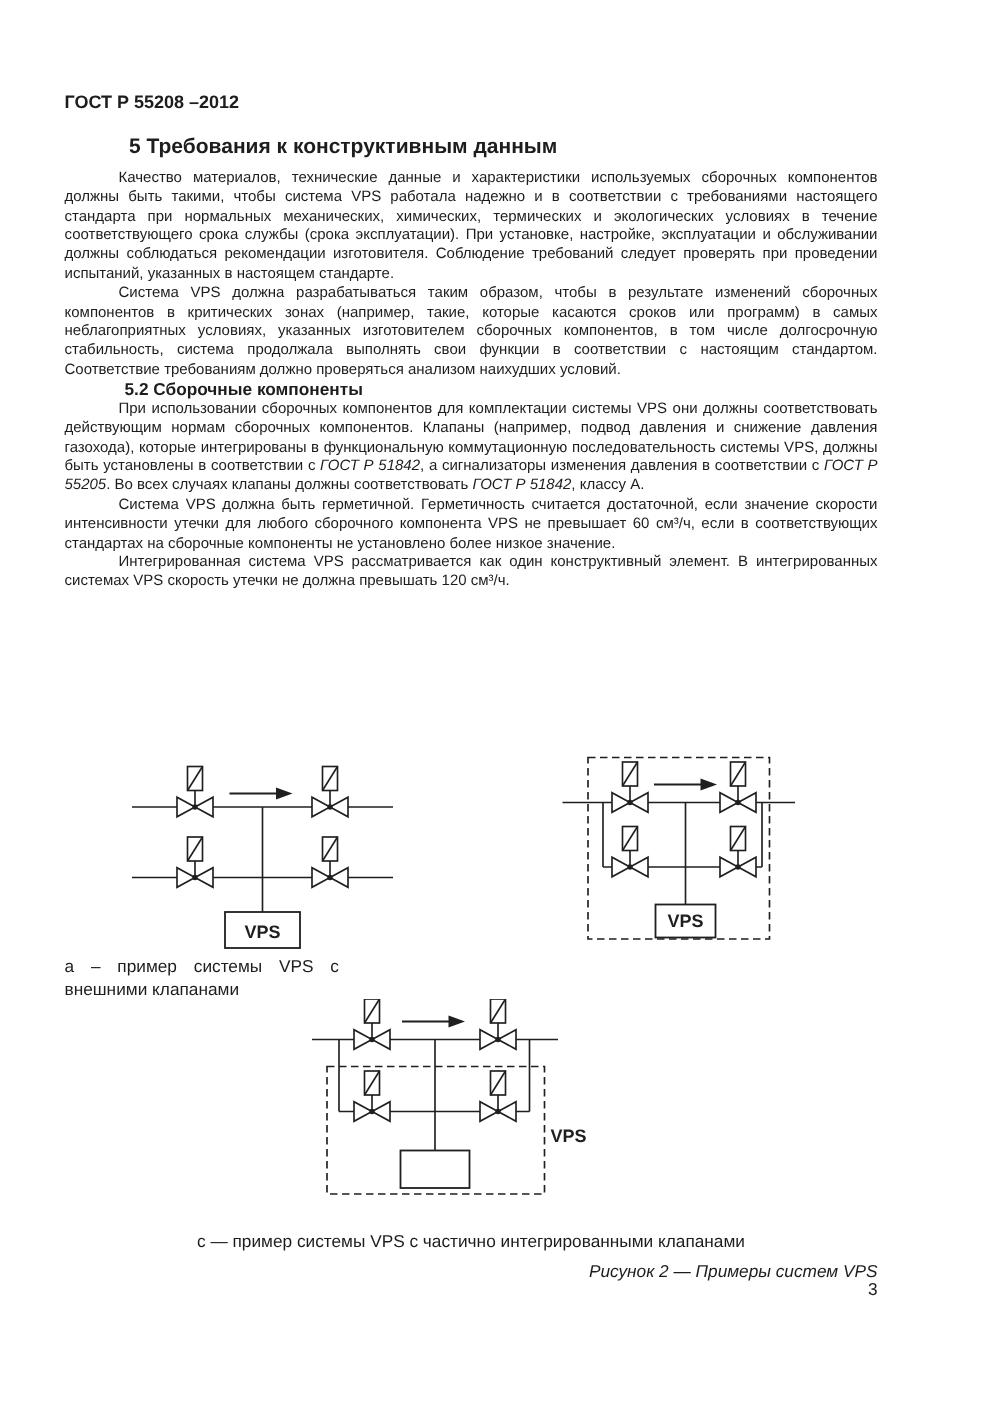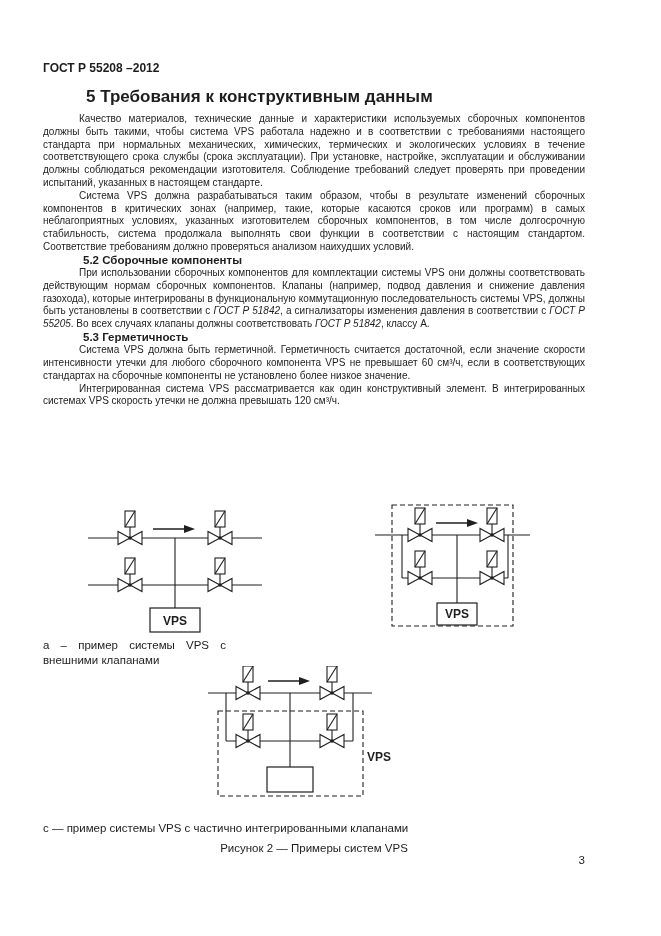--- a/index.html
+++ b/index.html
@@ -2,29 +2,29 @@
 <html><head>
 <meta charset="utf-8">
 <style>
   html,body { margin:0; padding:0; background:#ffffff; }
   .page {
     position:relative; width:661px; height:936px; background:#fff;
     color:#1d1d1d; font-family:"Liberation Sans", sans-serif; overflow:hidden;
   }
   .content { position:absolute; left:43px; top:0; width:542px; }
   .doc-header { margin-top:62px; text-align:left; font-weight:bold; font-size:12px; line-height:13px; }
-  .section-title { font-size:17px; font-weight:bold; margin:14px 0 8px 43px; line-height:16px; }
+  .section-title { font-size:14px; font-weight:bold; margin:14px 0 8px 43px; line-height:16px; }
   .subheading { font-size:11.5px; font-weight:bold; margin:0; text-indent:40px; line-height:13.2px; }
   p.body { margin:0; font-size:10px; line-height:12.8px; text-align:justify; text-indent:36px; }
   p.body em { font-style:italic; }
   .caption { position:absolute; font-size:11.5px; line-height:14.5px; }
   .caption-a { left:43px; top:638px; width:183px; text-align:justify; }
   .caption-b { left:330px; top:638px; width:207px; text-align:justify; }
-  .caption-c { left:43px; top:821px; width:542px; }
-  .figure-caption { left:43px; top:841px; width:542px; text-align:center; }
+  .caption-c { left:43px; top:821px; width:542px; text-align:center; }
+  .figure-caption { left:43px; top:841px; width:542px; text-align:right;font-style:italic; }
   .page-number { position:absolute; left:43px; top:854px; width:542px; text-align:right; font-size:11.5px; }
   .diagram { position:absolute; }
   #diagram-a { left:86px;  top:504px; }
   #diagram-b { left:372px; top:498px; }
   #diagram-c { left:202px; top:666px; }
   svg line, svg rect, svg path.tri { stroke:#1f1f1f; }
   svg text.vps { font-family:"Liberation Sans", sans-serif; font-weight:bold; font-size:12px; fill:#1f1f1f; }
 </style>
 </head>
 <body>
@@ -51,21 +51,20 @@
   <div class="content">
     <div class="doc-header">ГОСТ Р 55208 –2012</div>
     <div class="section-title">5 Требования к конструктивным данным</div>
 
     <p class="body">Качество материалов, технические данные и характеристики используемых сборочных компонентов должны быть такими, чтобы система VPS работала надежно и в соответствии с требованиями настоящего стандарта при нормальных механических, химических, термических и экологических условиях в течение соответствующего срока службы (срока эксплуатации). При установке, настройке, эксплуатации и обслуживании должны соблюдаться рекомендации изготовителя. Соблюдение требований следует проверять при проведении испытаний, указанных в настоящем стандарте.</p>
     <p class="body">Система VPS должна разрабатываться таким образом, чтобы в результате изменений сборочных компонентов в критических зонах (например, такие, которые касаются сроков или программ) в самых неблагоприятных условиях, указанных изготовителем сборочных компонентов, в том числе долгосрочную стабильность, система продолжала выполнять свои функции в соответствии с настоящим стандартом. Соответствие требованиям должно проверяться анализом наихудших условий.</p>
 
     <div class="subheading">5.2 Сборочные компоненты</div>
     <p class="body"><span>При использовании сборочных компонентов для комплектации системы VPS они должны соответствовать действующим нормам сборочных компонентов. Клапаны (например, подвод давления и снижение давления газохода), которые интегрированы в функциональную коммутационную последовательность системы VPS, должны быть установлены в соответствии с </span><em>ГОСТ Р 51842</em><span>, а сигнализаторы изменения давления в соответствии с </span><em>ГОСТ Р 55205</em><span>. Во всех случаях клапаны должны соответствовать </span><em>ГОСТ Р 51842</em><span>, классу А.</span></p>
 
-    <div class="subheading">5.3 Герметичность</div>
     <p class="body">Система VPS должна быть герметичной. Герметичность считается достаточной, если значение скорости интенсивности утечки для любого сборочного компонента VPS не превышает 60 см³/ч, если в соответствующих стандартах на сборочные компоненты не установлено более низкое значение.</p>
     <p class="body">Интегрированная система VPS рассматривается как один конструктивный элемент. В интегрированных системах VPS скорость утечки не должна превышать 120 см³/ч.</p>
   </div>
 
   <svg id="diagram-a" class="diagram" width="180" height="140">
     <line x1="2" y1="34" x2="176" y2="34" stroke-width="1.1"></line>
     <line x1="2" y1="81" x2="176" y2="81" stroke-width="1.1"></line>
     <line x1="89" y1="34" x2="89" y2="104" stroke-width="1.1"></line>
     <use href="#valve" xlink:href="#valve" x="44" y="34"></use>
     <use href="#valve" xlink:href="#valve" x="134" y="34"></use>

